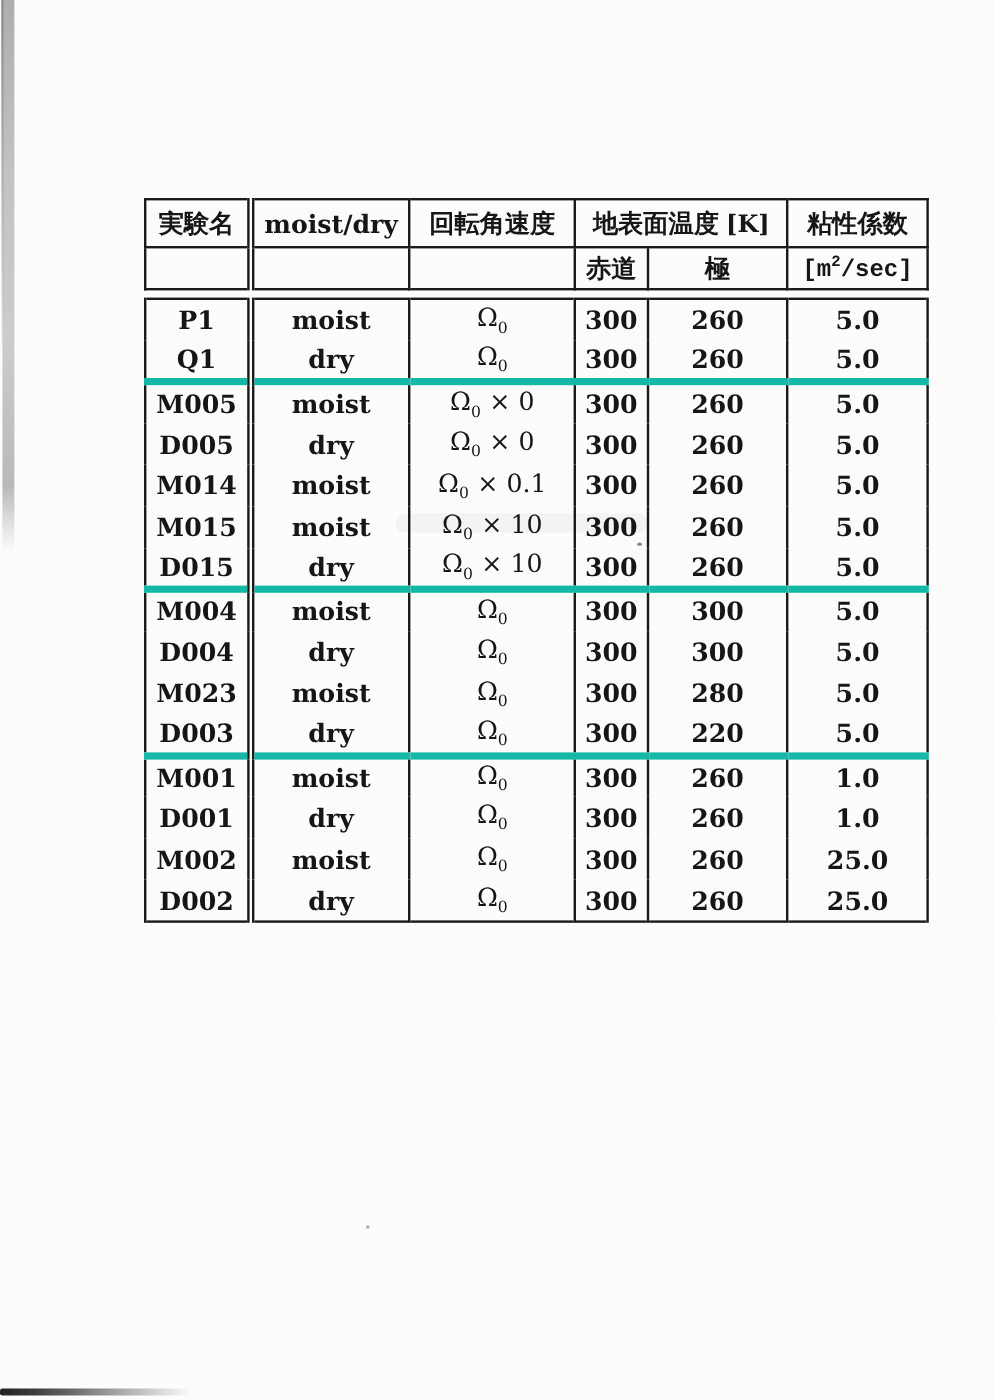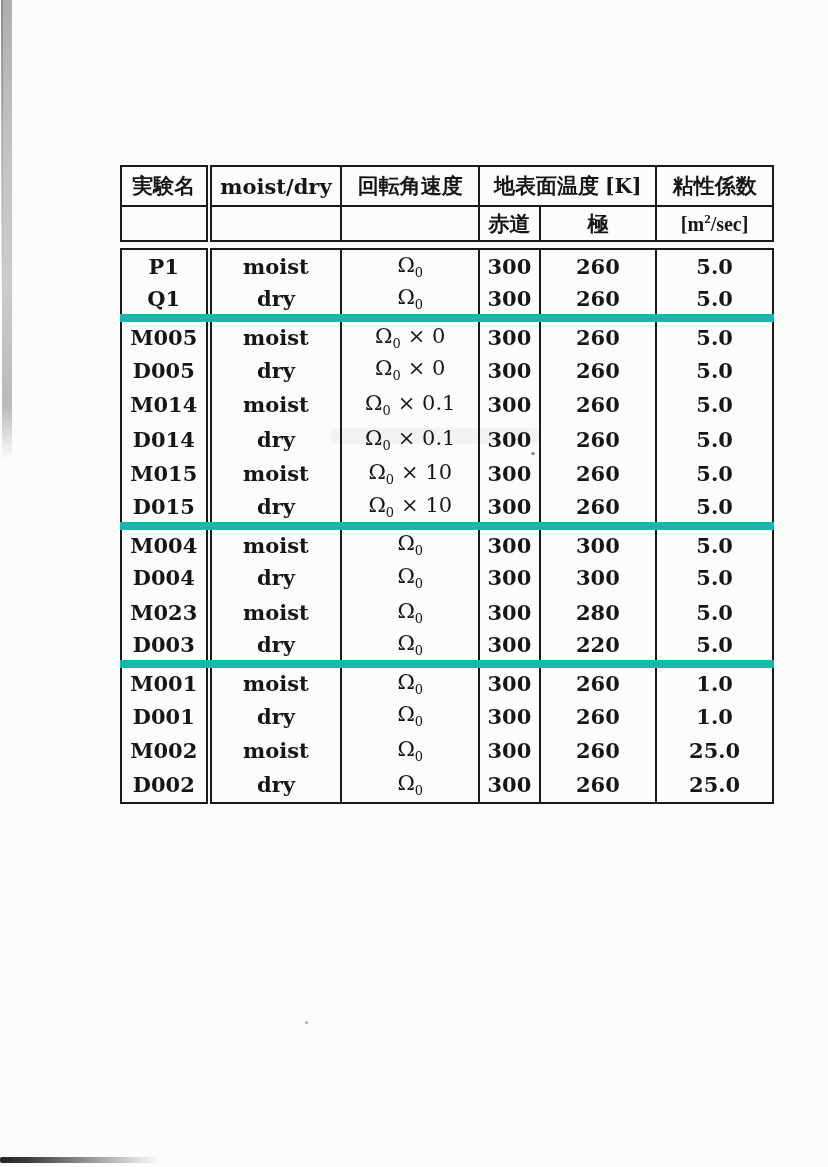--- a/index.html
+++ b/index.html
@@ -44,27 +44,27 @@
   .hdr tr.r1 th { height:38px; }
   .hdr tr.r2 th { height:33px;margin-left:40px; }
   .gap { height:6px; }
   .bd { border:2px solid #1a1a1a; }
   .bd td {
     border-left:2px solid #1a1a1a; border-right:2px solid #1a1a1a;
     border-top:0; border-bottom:0;
     padding:0; text-align:center; vertical-align:middle;
   }
   .bd tr { height:34.6px; }
-  .bd tr.group-start td { border-top:8px solid #14b8a6; }
+  .bd tr.group-start td { border-top:6px solid #14b8a6; }
   th.dbl, td.dbl { border-right:6px double #1a1a1a !important; }
 
   .jp  { font-family:"Liberation Sans", sans-serif; font-weight:700; font-size:21px; }
   .lat { font-family:"DejaVu Serif", serif; font-weight:700; font-size:21px; }
   .unit{ font-family:"DejaVu Serif", serif; font-weight:700; font-size:20px; margin-left:6px; }
-  .viscunit { font-family:Liberation Serif, serif; font-weight:700; font-size:20px; }
+  .viscunit { font-family:Liberation Mono, monospace; font-weight:700; font-size:20px; }
   .viscunit sup { font-size:13px; }
   td.omega { font-family:"DejaVu Serif", serif; font-weight:400; font-size:21px;margin-top:12px; }
   td.omega sub { font-size:13px; }
   .mult:not(:empty) { margin-left:7px; }
 </style>
 </head>
 <body>
 
 <div class="page">
 
@@ -151,28 +151,20 @@
           </tr>
           <tr>
             <td class="lat dbl">M014</td>
             <td class="lat">moist</td>
             <td class="omega"><span>Ω</span><sub>0</sub><span class="mult">× 0.1</span></td>
             <td class="lat">300</td>
             <td class="lat">260</td>
             <td class="lat">5.0</td>
           </tr>
           <tr>
-            <td class="lat dbl">D014</td>
-            <td class="lat">dry</td>
-            <td class="omega"><span>Ω</span><sub>0</sub><span class="mult">× 0.1</span></td>
-            <td class="lat">300</td>
-            <td class="lat">260</td>
-            <td class="lat">5.0</td>
-          </tr>
-          <tr>
             <td class="lat dbl">M015</td>
             <td class="lat">moist</td>
             <td class="omega"><span>Ω</span><sub>0</sub><span class="mult">× 10</span></td>
             <td class="lat">300</td>
             <td class="lat">260</td>
             <td class="lat">5.0</td>
           </tr>
           <tr>
             <td class="lat dbl">D015</td>
             <td class="lat">dry</td>

